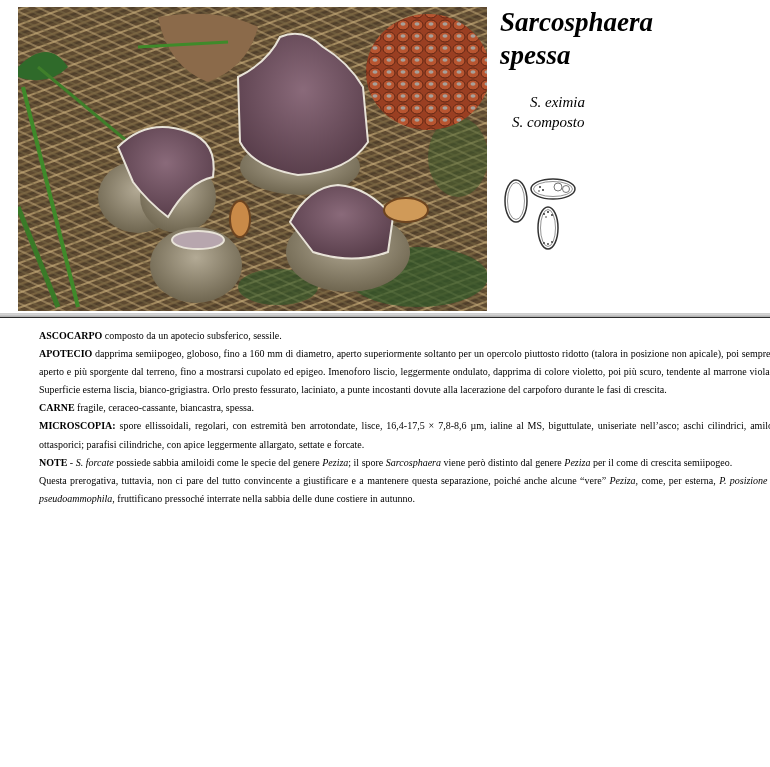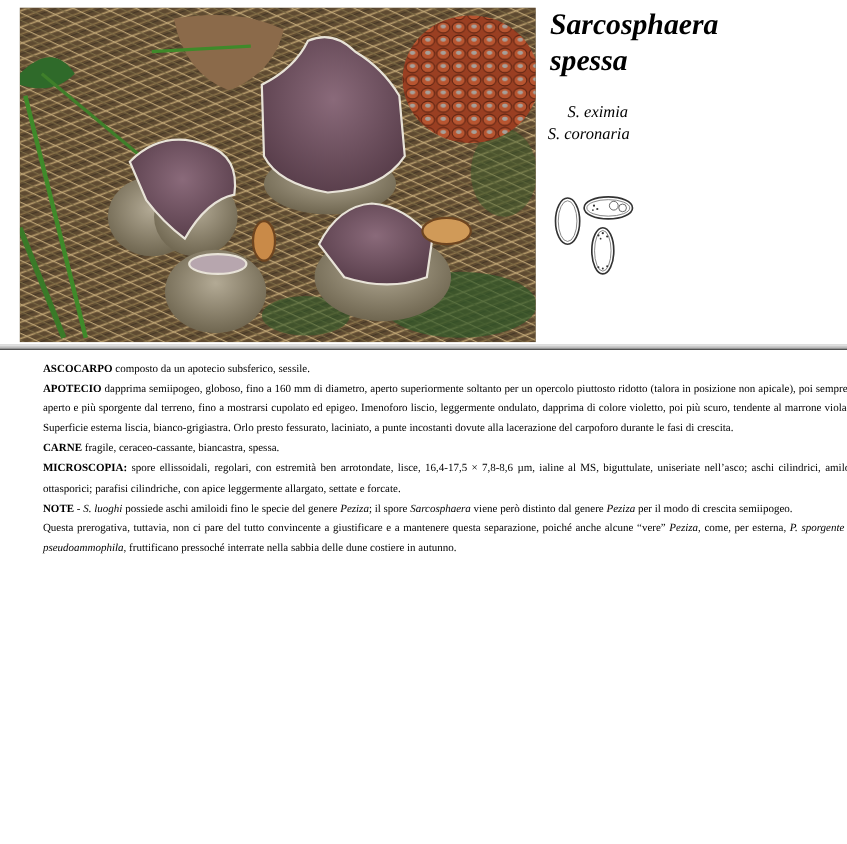--- a/index.html
+++ b/index.html
@@ -5,21 +5,21 @@
   html, body { margin: 0; padding: 0; background: #ffffff; }
   body { width: 770px; height: 767px; position: relative; overflow: hidden;
          font-family: "Liberation Serif", "DejaVu Serif", serif; color: #000; }
 
   .photo { position: absolute; left: 18px; top: 7px; width: 469px; height: 304px;
            overflow: hidden; background: #6b5a3e; }
   .photo svg { display: block; }
 
   .title { position: absolute; left: 500px; top: 6px; font-size: 27px; line-height: 33px;
            font-weight: bold; font-style: italic; margin: 0; }
-  .synonyms { position: absolute; left: 498px; top: 92px; font-size: 15px; line-height: 20px;
+  .synonyms { position: absolute; left: 512px; top: 92px; font-size: 15px; line-height: 20px;
               font-style: italic; }
   .synonyms .syn1 { padding-left: 18px; display: block; }
   .synonyms .syn2 { display: block; }
 
   .spores { position: absolute; left: 500px; top: 175px; width: 80px; height: 78px; }
 
   .rule { position: absolute; left: 0; top: 313px; width: 770px; height: 5px;
           border-top: 1px solid #cfcfcf; background: linear-gradient(#dcdcdc, #a9a9a9);
           border-bottom: 1px solid #2a2a2a; box-sizing: border-box; }
 
@@ -95,21 +95,21 @@
   </svg>
 </div>
 
 <h1 class="title">
   <span>Sarcosphaera</span><br>
   <span>spessa</span>
 </h1>
 
 <div class="synonyms">
   <span class="syn1">S. eximia</span>
-  <span class="syn2">S. coronaria</span>
+  <span class="syn2">S. composto</span>
 </div>
 
 <div class="spores">
   <svg width="80" height="78" viewBox="0 0 80 78">
     <ellipse cx="16" cy="26" rx="11" ry="21" fill="none" stroke="#333" stroke-width="1.5"></ellipse>
     <ellipse cx="16" cy="26" rx="8.5" ry="18.5" fill="none" stroke="#777" stroke-width="0.8"></ellipse>
     <ellipse cx="53" cy="14" rx="22" ry="10" fill="none" stroke="#333" stroke-width="1.5"></ellipse>
     <ellipse cx="53" cy="14" rx="19.5" ry="7.5" fill="none" stroke="#777" stroke-width="0.8"></ellipse>
     <circle cx="58" cy="12" r="4" fill="none" stroke="#555" stroke-width="0.8"></circle>
     <circle cx="66" cy="14" r="3.5" fill="none" stroke="#555" stroke-width="0.8"></circle>
@@ -128,15 +128,15 @@
   </svg>
 </div>
 
 <div class="rule"></div>
 
 <div class="desc">
   <p><b>ASCOCARPO</b><span> composto da un apotecio subsferico, sessile.</span></p>
   <p><b>APOTECIO</b><span> dapprima semiipogeo, globoso, fino a 160 mm di diametro, aperto superiormente soltanto per un opercolo piuttosto ridotto (talora in posizione non apicale), poi sempre più aperto e più sporgente dal terreno, fino a mostrarsi cupolato ed epigeo. Imenoforo liscio, leggermente ondulato, dapprima di colore violetto, poi più scuro, tendente al marrone violaceo. Superficie esterna liscia, bianco-grigiastra. Orlo presto fessurato, laciniato, a punte incostanti dovute alla lacerazione del carpoforo durante le fasi di crescita.</span></p>
   <p><b>CARNE</b><span> fragile, ceraceo-cassante, biancastra, spessa.</span></p>
   <p><b>MICROSCOPIA:</b><span> spore ellissoidali, regolari, con estremità ben arrotondate, lisce, 16,4-17,5 × 7,8-8,6 µm, ialine al MS, biguttulate, uniseriate nell’asco; aschi cilindrici, amiloidi, ottasporici; parafisi cilindriche, con apice leggermente allargato, settate e forcate.</span></p>
-  <p><b>NOTE</b><span> - </span><i>S. luoghi</i><span> possiede aschi amiloidi fino le specie del genere </span><i>Peziza</i><span>; il spore </span><i>Sarcosphaera</i><span> viene però distinto dal genere </span><i>Peziza</i><span> per il modo di crescita semiipogeo.</span></p>
-  <p><span>Questa prerogativa, tuttavia, non ci pare del tutto convincente a giustificare e a mantenere questa separazione, poiché anche alcune “vere” </span><i>Peziza</i><span>, come, per esterna, </span><i>P. sporgente</i><span> e </span><i>P. pseudoammophila</i><span>, fruttificano pressoché interrate nella sabbia delle dune costiere in autunno.</span></p>
+  <p><b>NOTE</b><span> - </span><i>S. forcate</i><span> possiede sabbia amiloidi come le specie del genere </span><i>Peziza</i><span>; il spore </span><i>Sarcosphaera</i><span> viene però distinto dal genere </span><i>Peziza</i><span> per il come di crescita semiipogeo.</span></p>
+  <p><span>Questa prerogativa, tuttavia, non ci pare del tutto convincente a giustificare e a mantenere questa separazione, poiché anche alcune “vere” </span><i>Peziza</i><span>, come, per esterna, </span><i>P. posizione</i><span> e </span><i>P. pseudoammophila</i><span>, fruttificano pressoché interrate nella sabbia delle dune costiere in autunno.</span></p>
 </div>
 
 </body></html>

